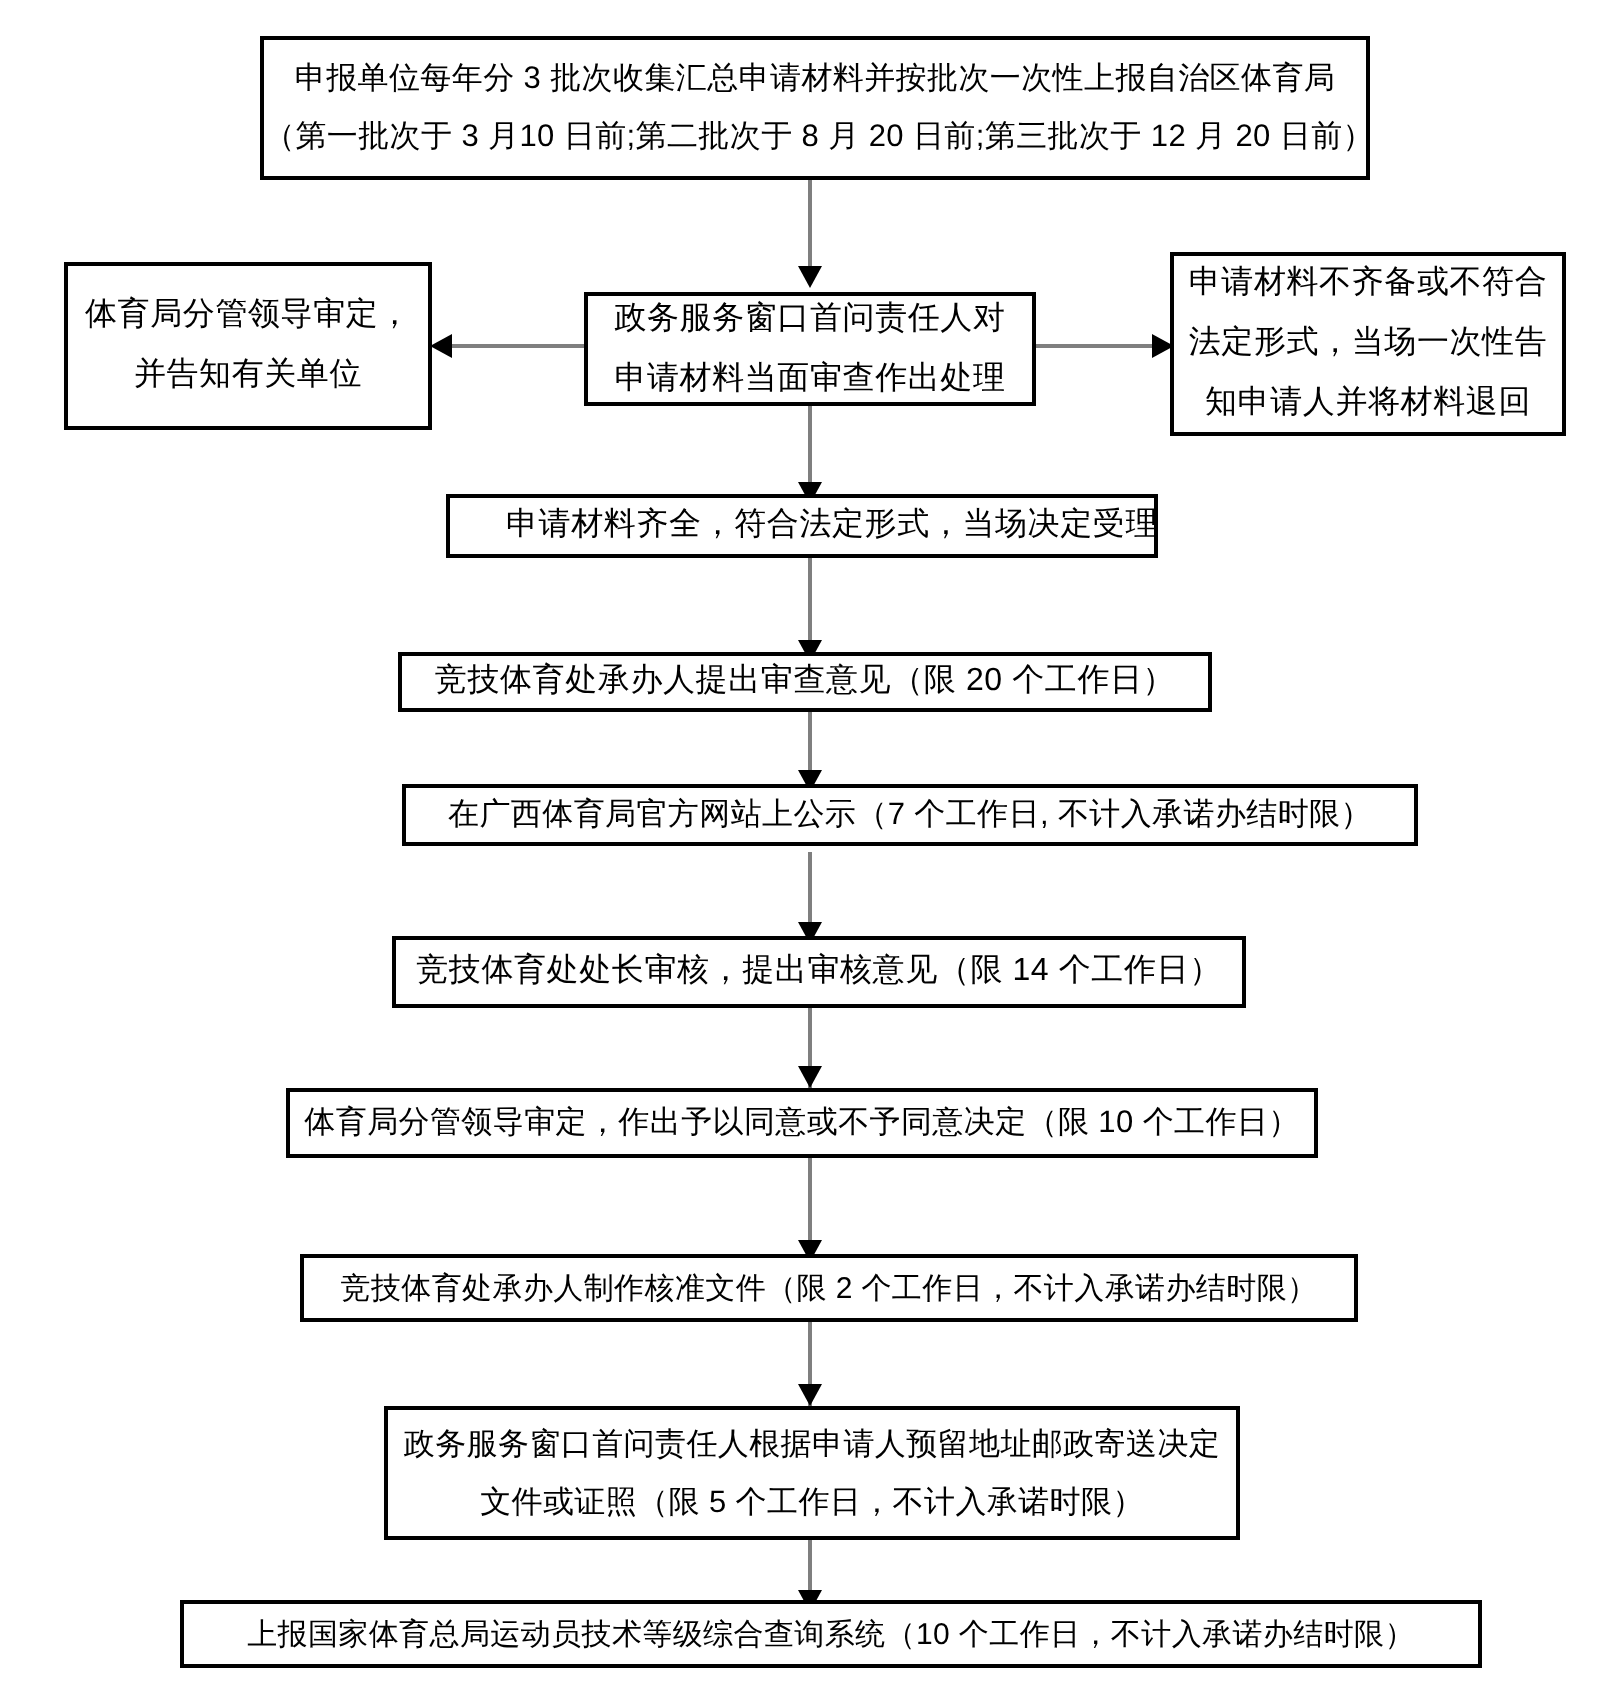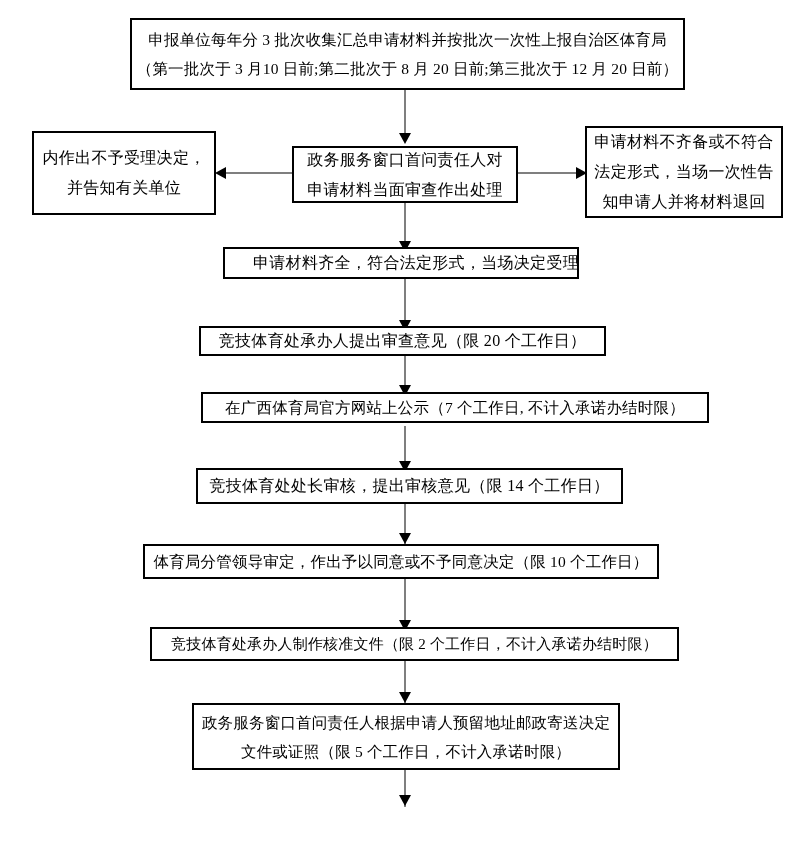--- a/index.html
+++ b/index.html
@@ -6,21 +6,21 @@
   html, body {
     margin: 0;
     padding: 0;
     background: #ffffff;
   }
   #canvas {
     position: relative;
     width: 811px;
     height: 843px;
     background: #ffffff;
-    font-family: Liberation Serif, serif;
+    font-family: Liberation Sans, sans-serif;
     overflow: hidden;
   }
   .node {
     position: absolute;
     box-sizing: border-box;
     border: 2px solid #000000;
     background: #ffffff;
     display: flex;
     flex-direction: column;
     align-items: center;
@@ -113,21 +113,21 @@
 
   <div class="vline" style="left:404px; top:769px; height:38px;"></div>
   <div class="arrow-down" style="left:399px; top:795px;"></div>
 
   <div class="node t155" style="left:130px; top:18px; width:555px; height:72px;">
     <span class="ln">申报单位每年分 3 批次收集汇总申请材料并按批次一次性上报自治区体育局</span>
     <span class="ln">（第一批次于 3 月10 日前;第二批次于 8 月 20 日前;第三批次于 12 月 20 日前）</span>
   </div>
 
   <div class="node t16" style="left:32px; top:131px; width:184px; height:84px;">
-    <span class="ln">内作出不予受理决定，</span>
+    <span class="ln">体育局分管领导审定，</span>
     <span class="ln">并告知有关单位</span>
   </div>
 
   <div class="node t16" style="left:292px; top:146px; width:226px; height:57px;">
     <span class="ln">政务服务窗口首问责任人对</span>
     <span class="ln">申请材料当面审查作出处理</span>
   </div>
 
   <div class="node t16" style="left:585px; top:126px; width:198px; height:92px;">
     <span class="ln">申请材料不齐备或不符合</span>
@@ -157,14 +157,17 @@
 
   <div class="node t15" style="left:150px; top:627px; width:529px; height:34px;">
     <span class="ln">竞技体育处承办人制作核准文件（限 2 个工作日，不计入承诺办结时限）</span>
   </div>
 
   <div class="node t155" style="left:192px; top:703px; width:428px; height:67px;">
     <span class="ln">政务服务窗口首问责任人根据申请人预留地址邮政寄送决定</span>
     <span class="ln">文件或证照（限 5 个工作日，不计入承诺时限）</span>
   </div>
 
+  <div class="node t15" style="left:90px; top:800px; width:651px; height:34px;">
+    <span class="ln">上报国家体育总局运动员技术等级综合查询系统（10 个工作日，不计入承诺办结时限）</span>
+  </div>
 
 </div>
 
 </body></html>

